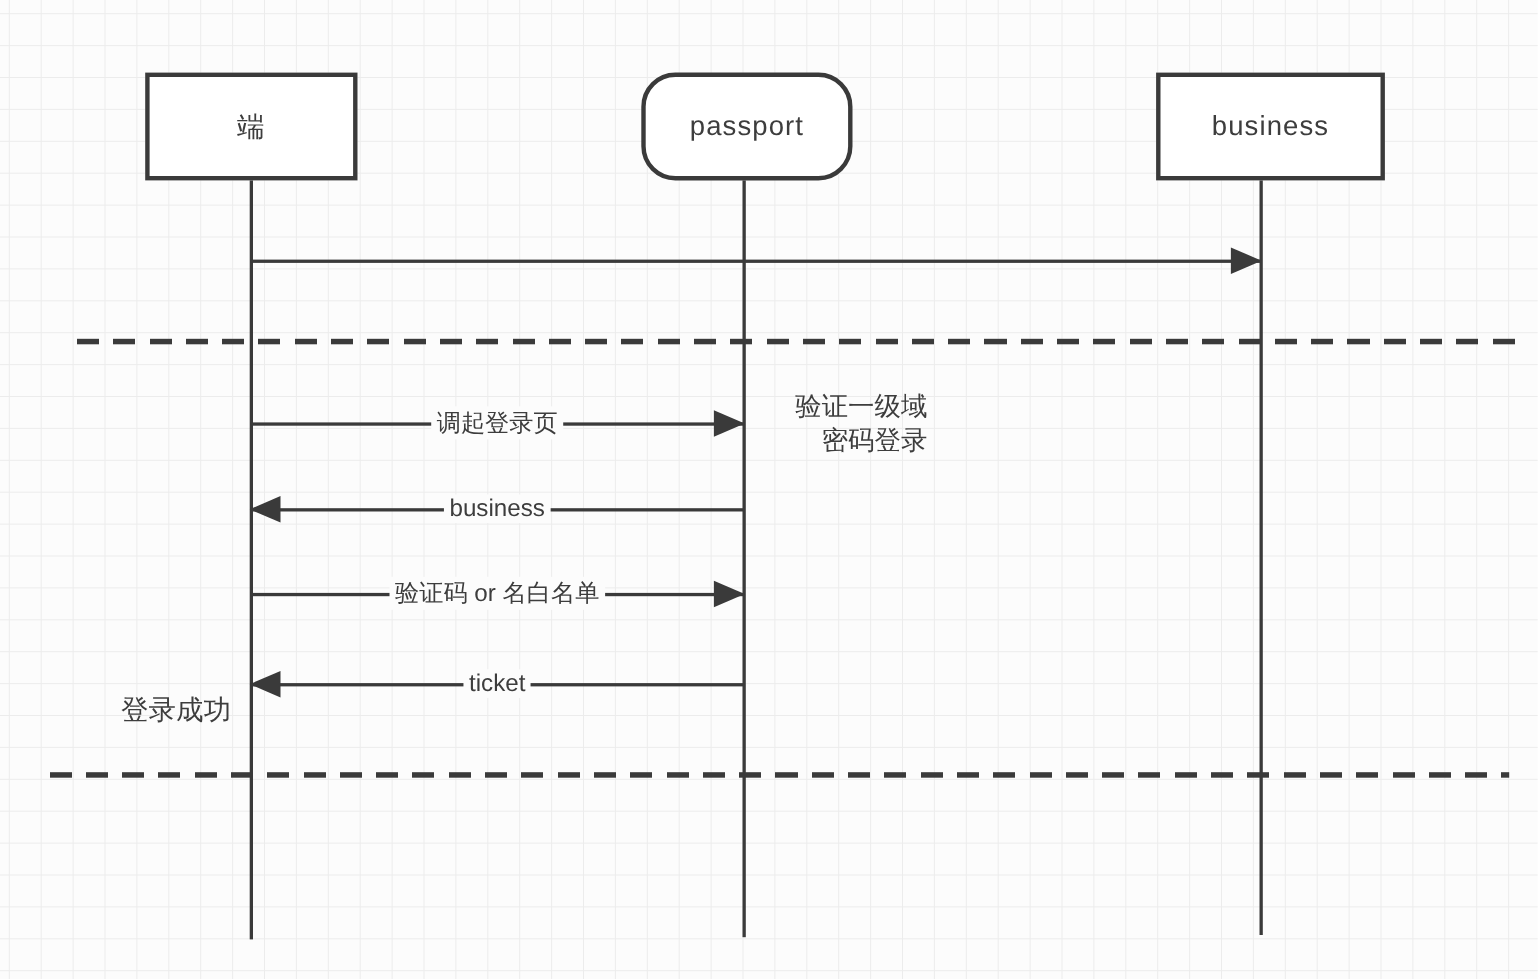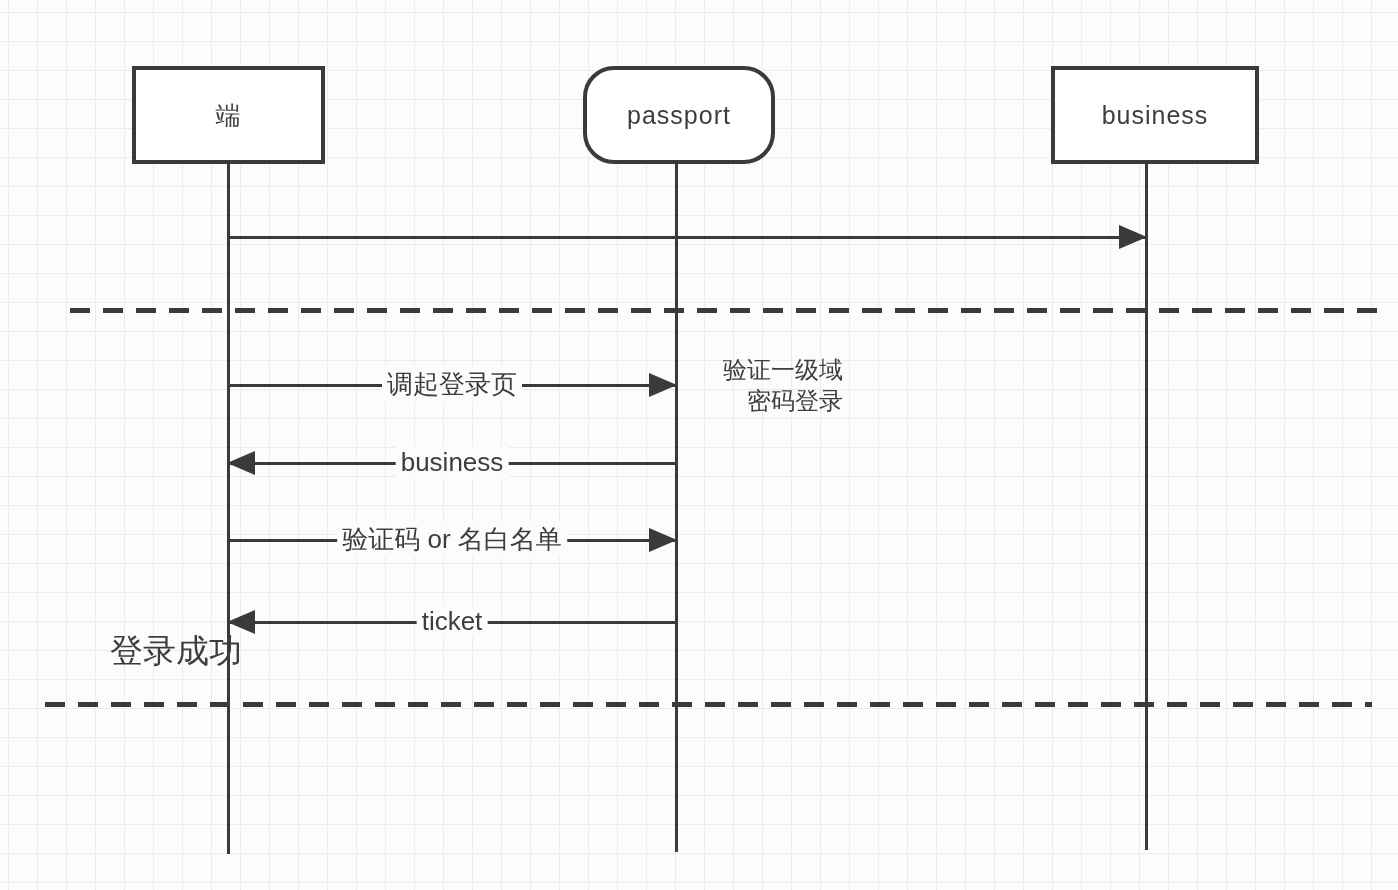--- a/index.html
+++ b/index.html
@@ -72,21 +72,21 @@
   }
   .arrow .head.right { right: -1px; border-left: 28px solid var(--line); }
   .arrow .head.left  { left: -1px;  border-right: 28px solid var(--line); }
   .arrow .label {
     position: absolute;
     left: 50%;
     top: 0;
     transform: translate(-50%, -52%);
     background: var(--background);
     padding: 0 5px;
-    font-size: 26px;
+    font-size: 22px;
     white-space: nowrap;
   }
   #msg-1 { left: 228px; top: 237px; width: 918px; }
   #msg-2 { left: 228px; top: 385px; width: 448px; }
   #msg-3 { left: 228px; top: 463px; width: 448px; }
   #msg-4 { left: 228px; top: 540px; width: 448px; }
   #msg-5 { left: 228px; top: 622px; width: 448px; }
 
   
   .separator {
@@ -109,21 +109,21 @@
     line-height: 31px;
     white-space: nowrap;
   }
   #note-whitelist { left: 698px; top: 354px; width: 145px; }
   #note-cache     { left: 686px; top: 592px; width: 142px; }
 
   .side-label {
     position: absolute;
     left: 110px;
     top: 629px;
-    font-size: 33px;
+    font-size: 25px;
     white-space: nowrap;
   }
 </style>
 </head>
 <body>
 
 <div class="canvas">
 
   <div class="actor" id="actor-client">
     <span>端</span>

